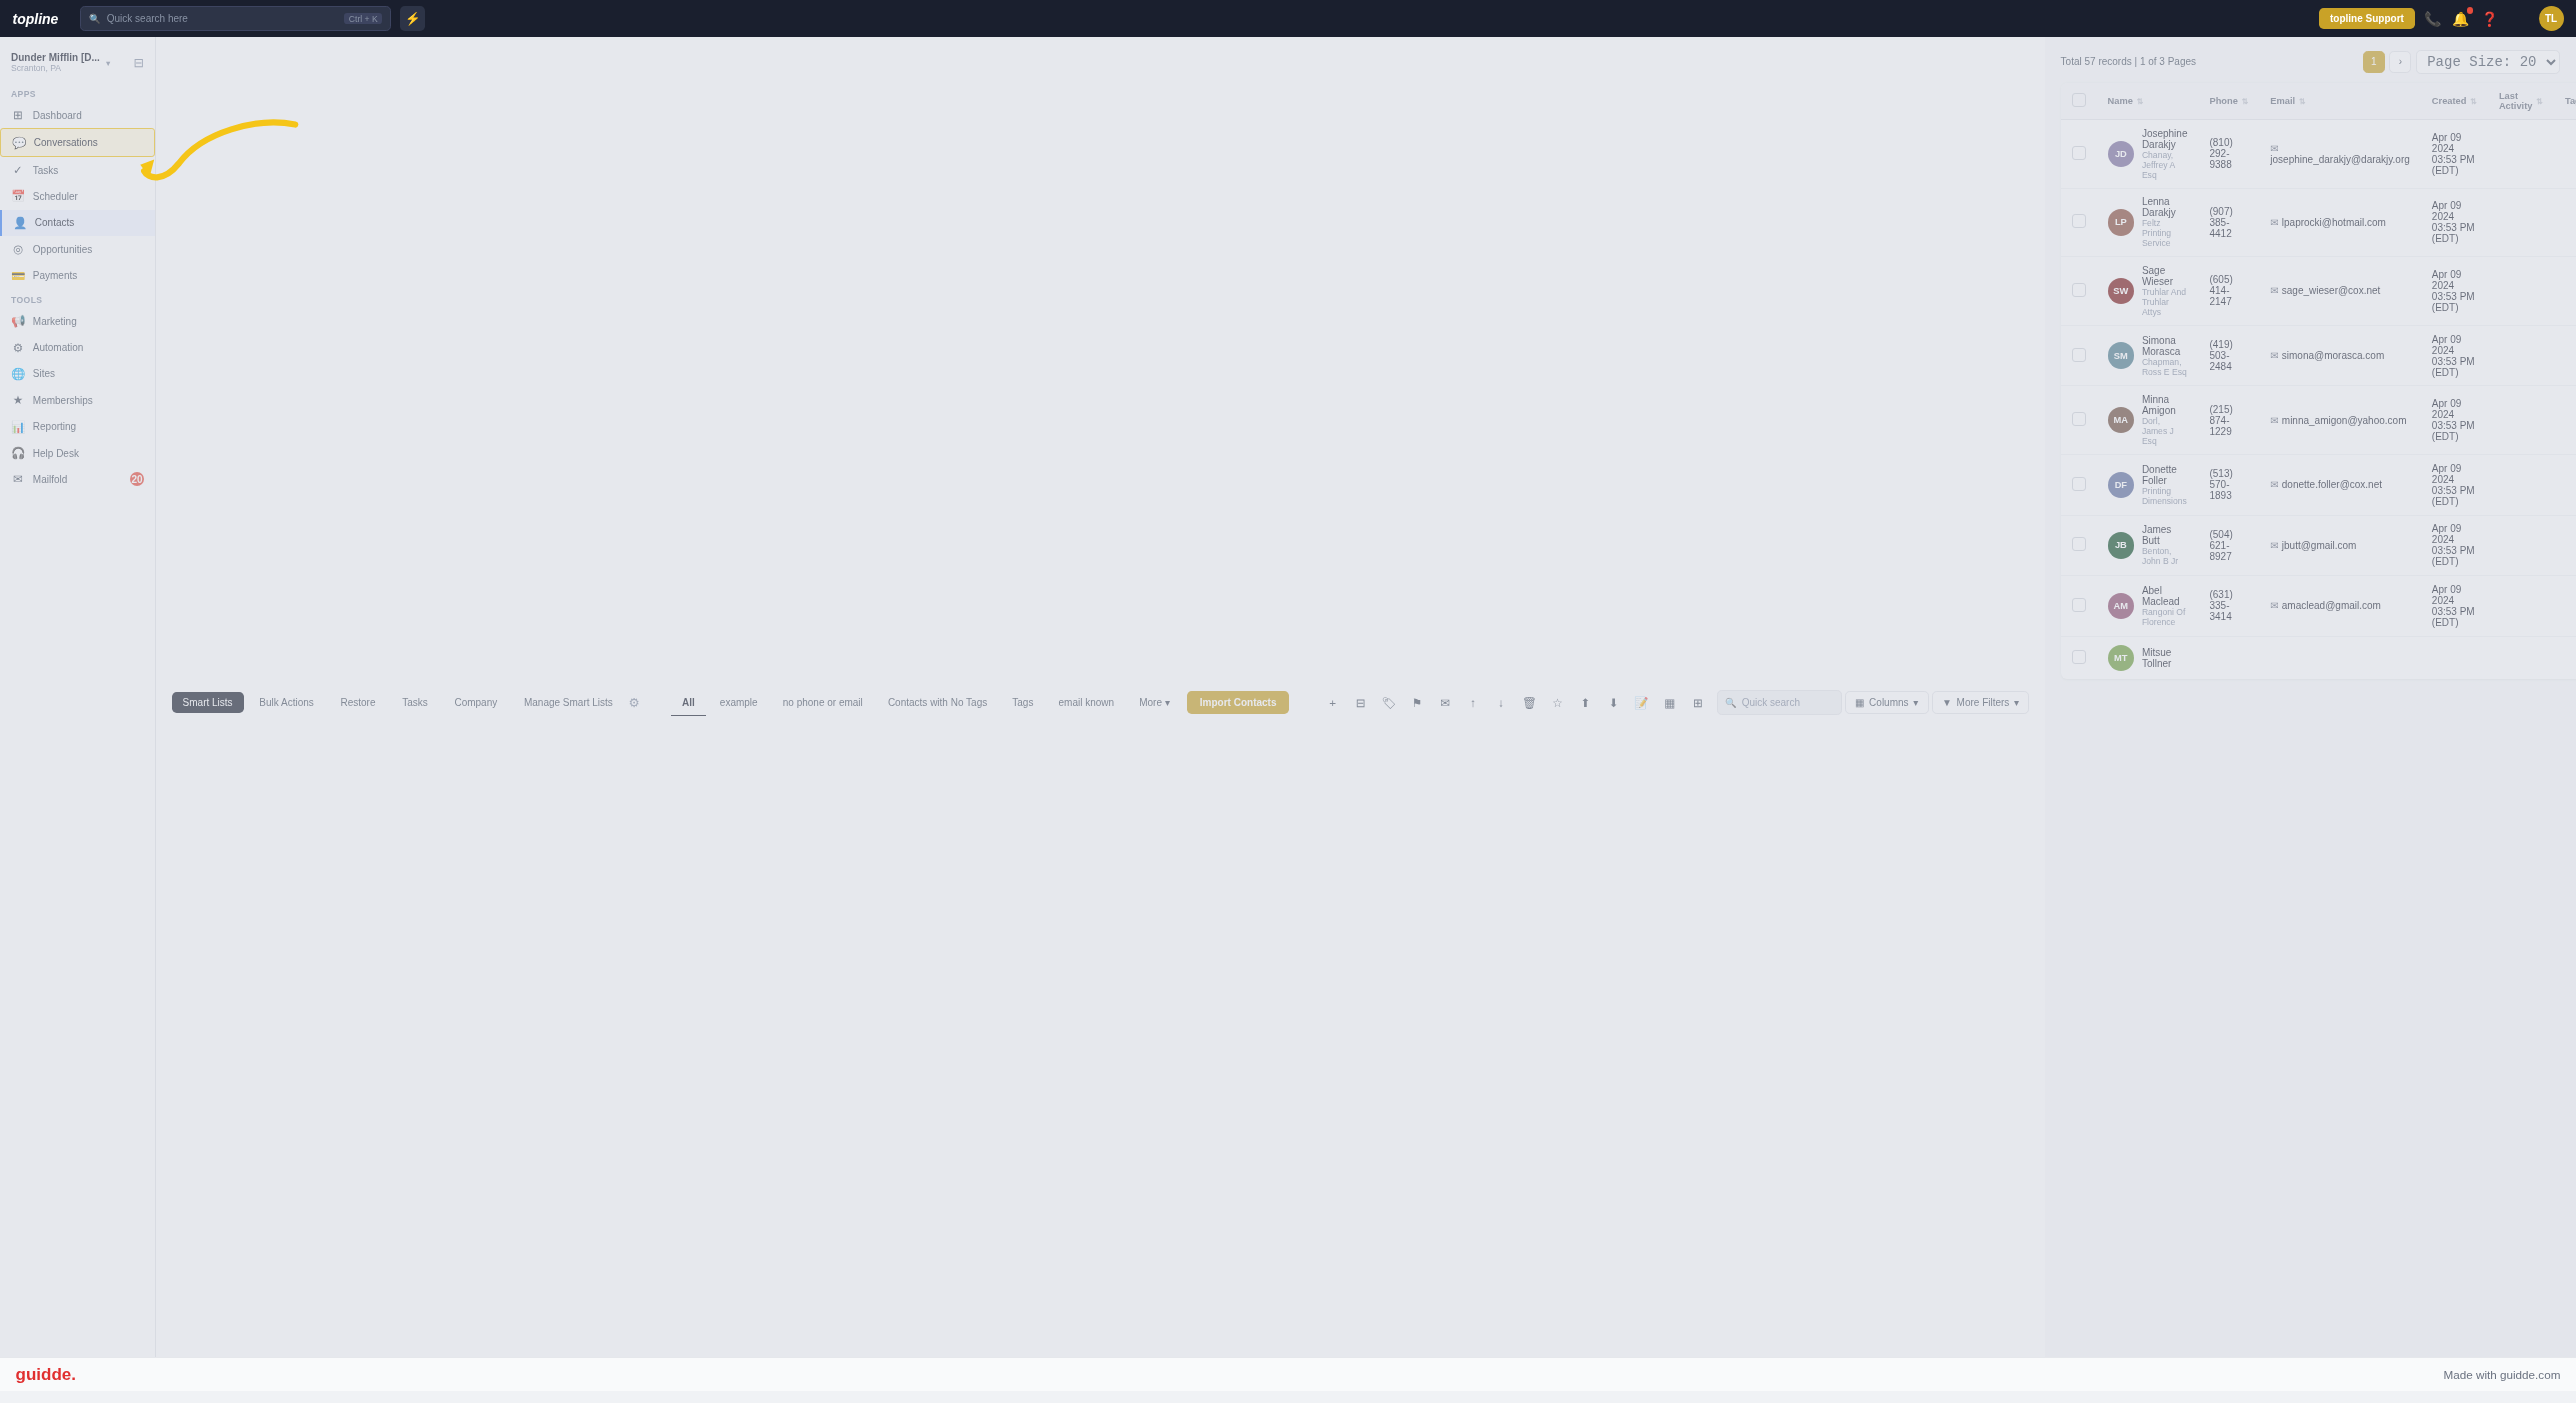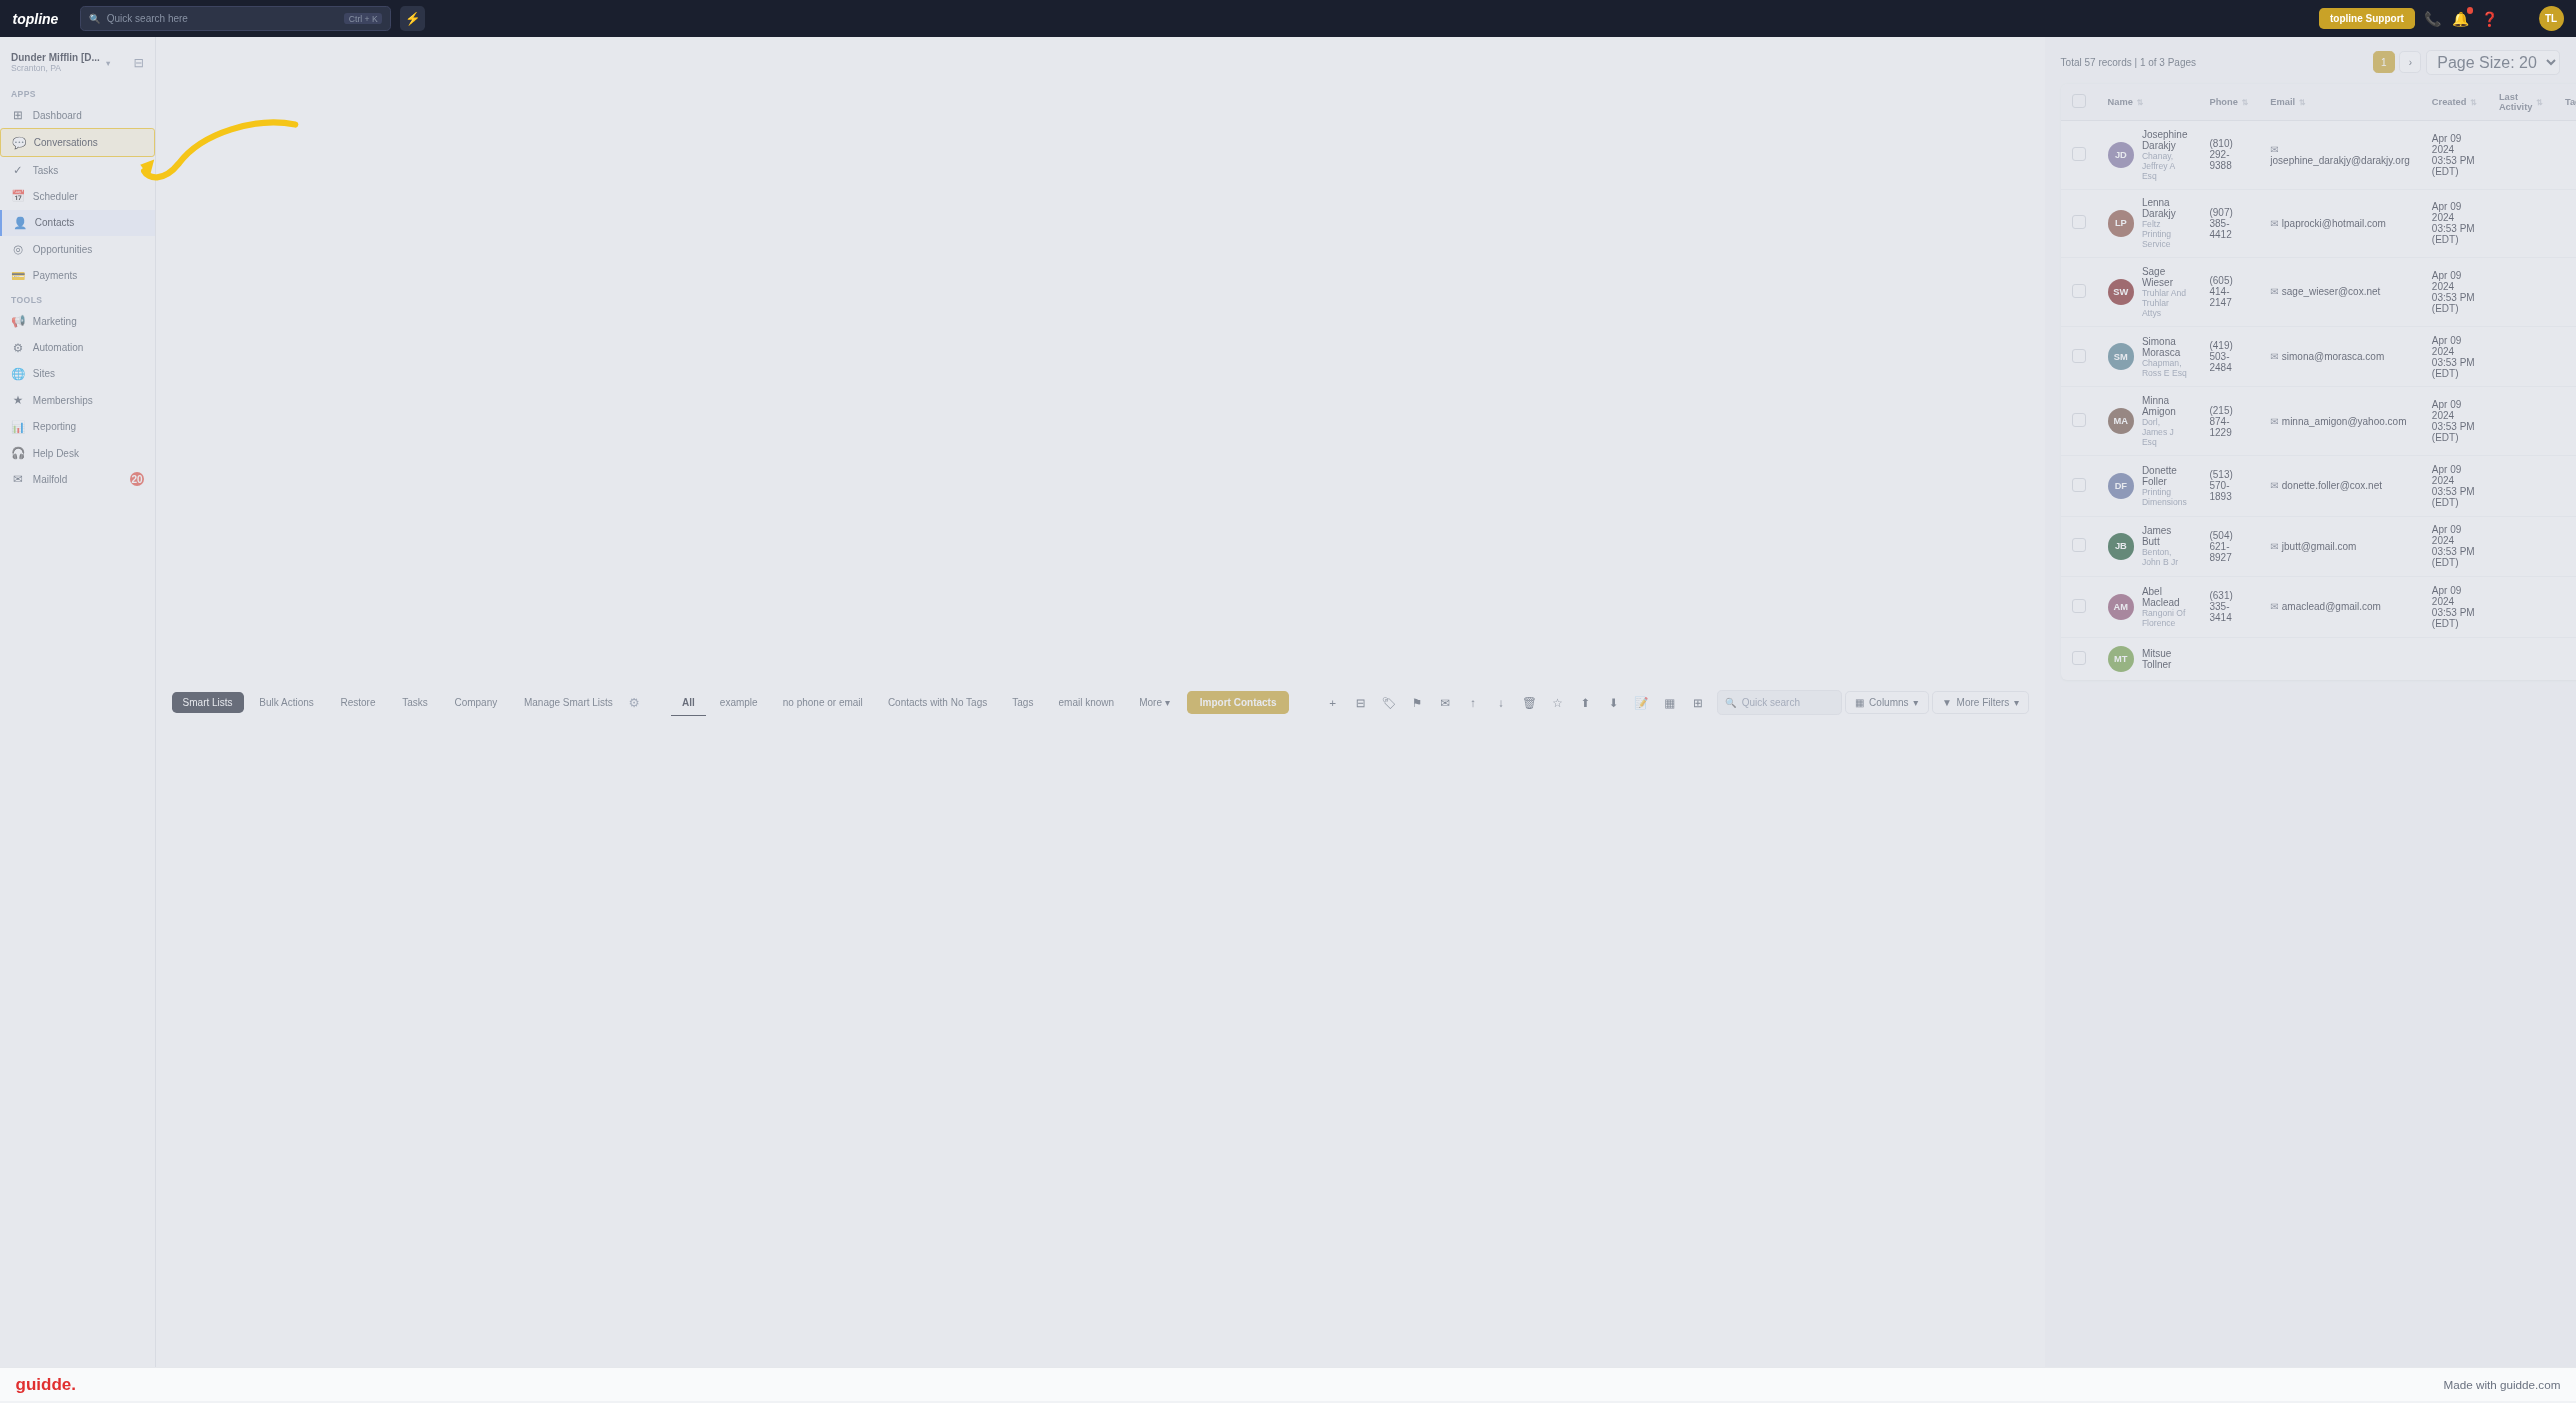--- a/index.html
+++ b/index.html
@@ -345,26 +345,27 @@
       align-items: center;
       justify-content: center;
       font-size: 10px;
       cursor: pointer;
       background: white;
       color: #4b5563;
       border: 0.8px solid #e5e7eb;
     }
     .page-btn.active { background: #c9a227; color: white; border-color: #c9a227; }
     .page-size-select {
-      font-size: 16px;
+      font-size: 14px;
       color: #4b5563;
       border: 0.8px solid #e5e7eb;
       border-radius: 4.7px;
       padding: 2.3px 6.2px;
       background: white;
+      font-family: Liberation Mono, monospace;
     }
 
     
     .contacts-table {
       width: 100%;
       border-collapse: collapse;
       background: white;
       border-radius: 6.2px;
       overflow: hidden;
       box-shadow: 0 0.8px 2.3px rgba(0,0,0,0.06);
@@ -425,21 +426,21 @@
       top: 109px;
       left: 140px;
       z-index: 200;
       pointer-events: none;
     }
     .arrow-svg { overflow: visible; }
 
     
     .guidde-footer {
       position: fixed;
-      bottom: 2px; left: 0; right: 0;
+      bottom: 12px; left: 0; right: 0;
       height: 34px;
       background: #f9fafb;
       border-top: 0.8px solid #e5e7eb;
       display: flex;
       align-items: center;
       padding: 0 15.6px;
       z-index: 100;
       gap: 45px;
     }
     .guidde-logo {

